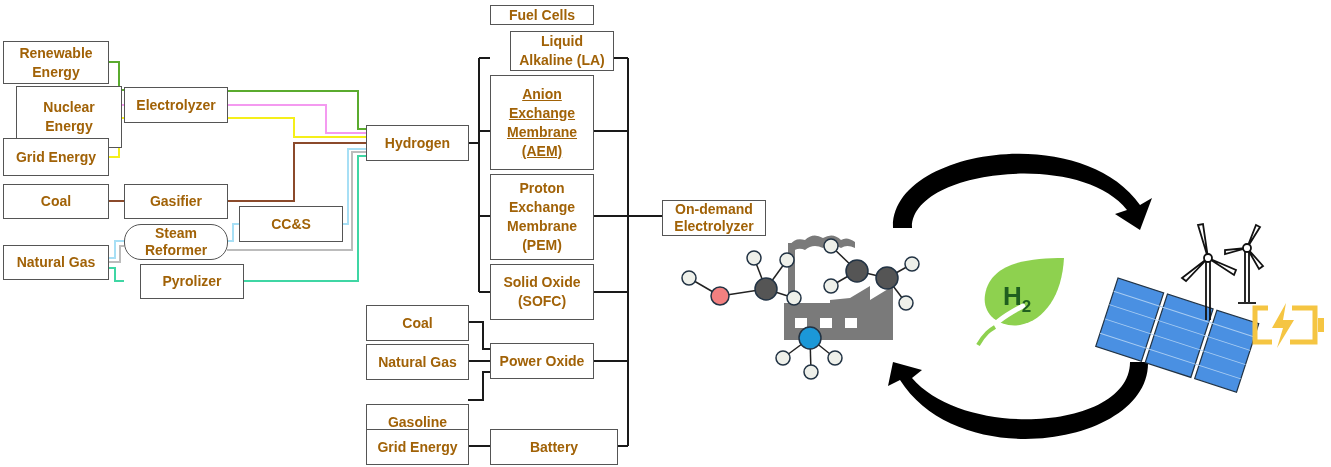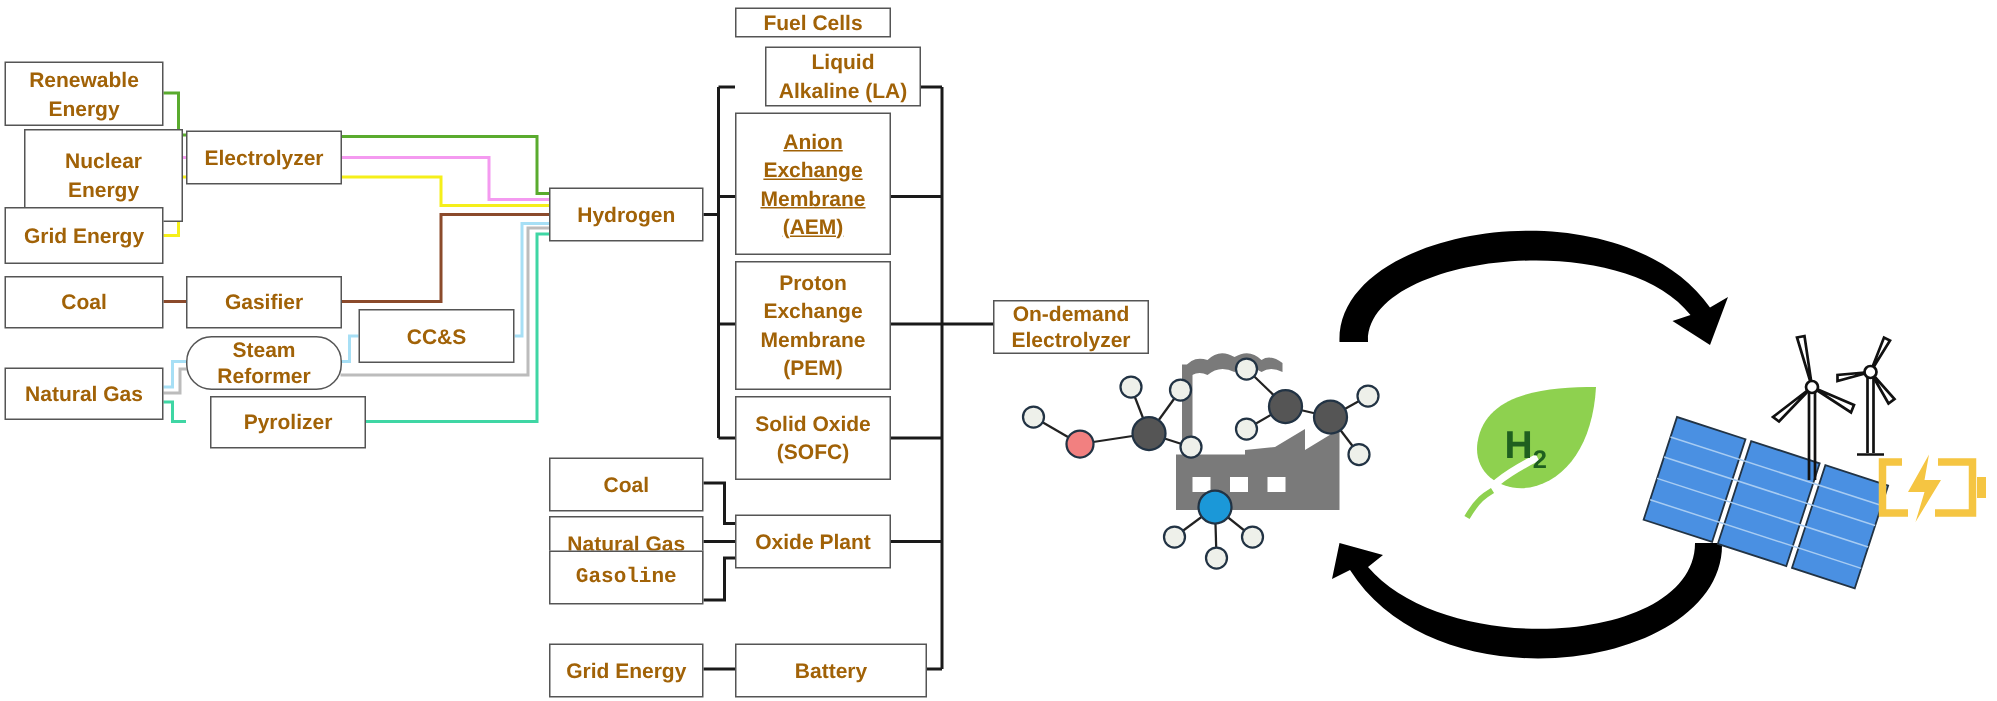--- a/index.html
+++ b/index.html
@@ -94,22 +94,22 @@
 (AEM)</div>
 <div class="box" style="left:490px;top:174px;width:104px;height:86px;">Proton
 Exchange
 Membrane
 (PEM)</div>
 <div class="box" style="left:490px;top:264px;width:104px;height:56px;">Solid Oxide
 (SOFC)</div>
 
 <div class="box" style="left:366px;top:305px;width:103px;height:36px;">Coal</div>
 <div class="box" style="left:366px;top:344px;width:103px;height:36px;">Natural Gas</div>
-<div class="box" style="left:366px;top:367px;width:103px;height:36px;font-family:Liberation Mono, monospace;">Gasoline</div>
-<div class="box" style="left:490px;top:343px;width:104px;height:36px;">Oxide Plant</div>
+<div class="box" style="left:366px;top:404px;width:103px;height:36px;">Gasoline</div>
+<div class="box" style="left:490px;top:343px;width:104px;height:36px;">Power Oxide</div>
 
 <div class="box" style="left:366px;top:429px;width:103px;height:36px;">Grid Energy</div>
 <div class="box" style="left:490px;top:429px;width:128px;height:36px;">Battery</div>
 
 <div class="box" style="left:662px;top:200px;width:104px;height:36px;line-height:17px;">On-demand
 Electrolyzer</div>
 
 <svg class="art" width="1331" height="467">
 
   <g fill="#7a7a7a">

